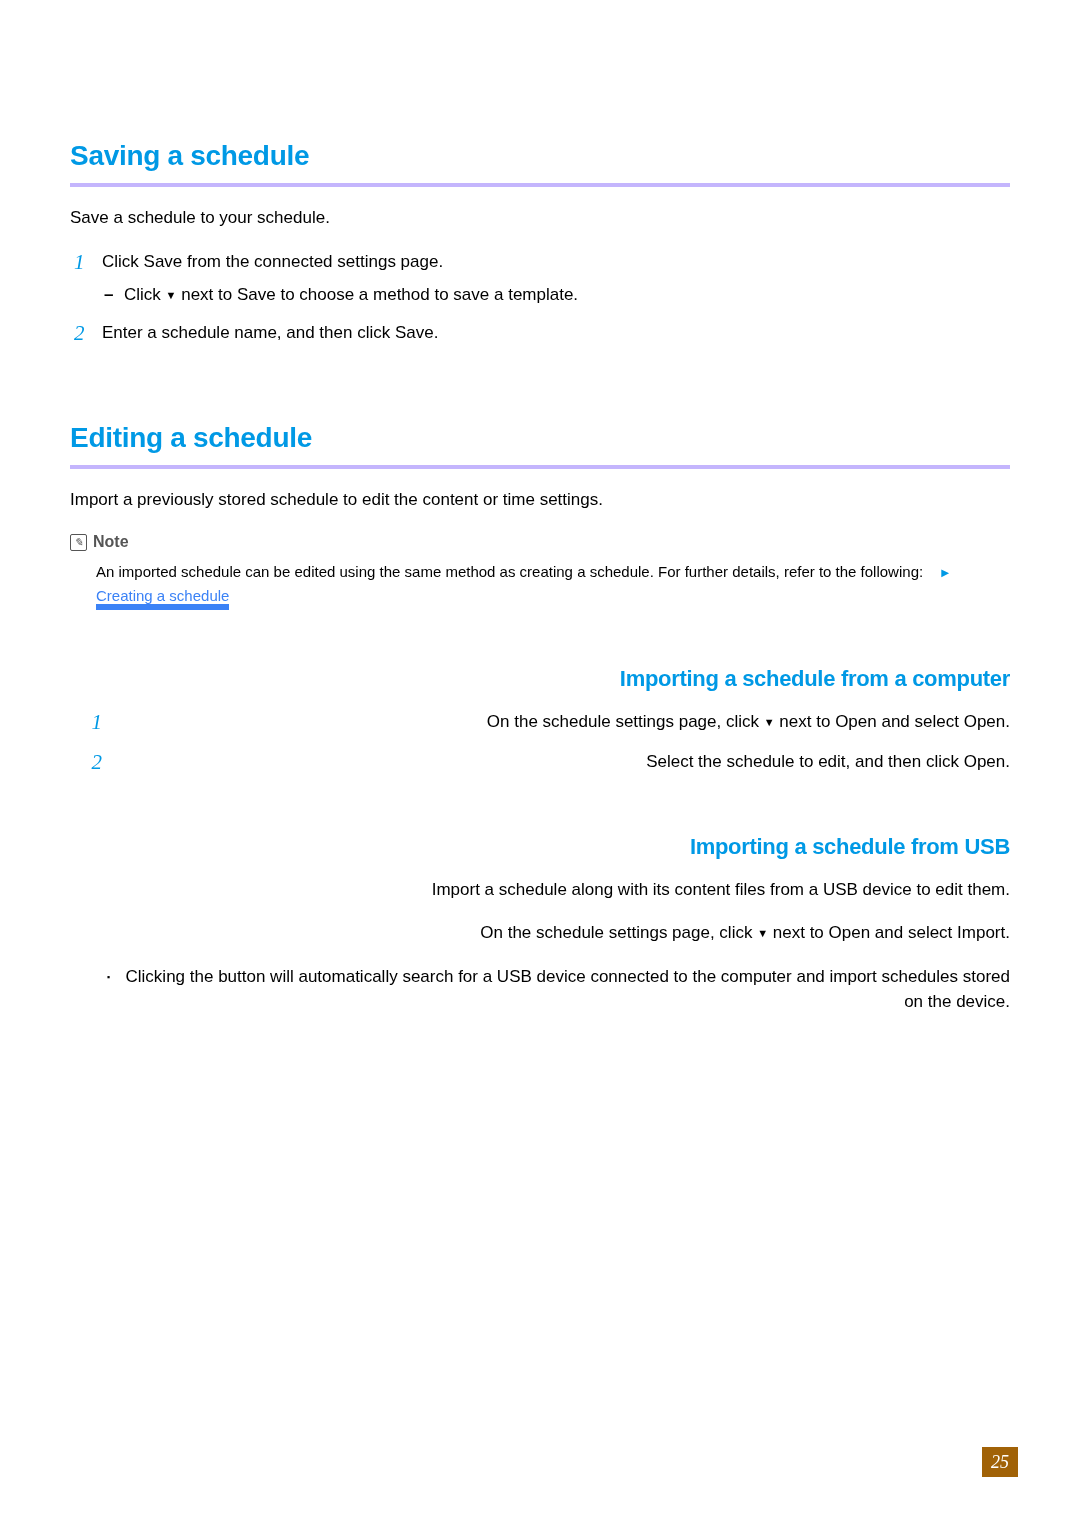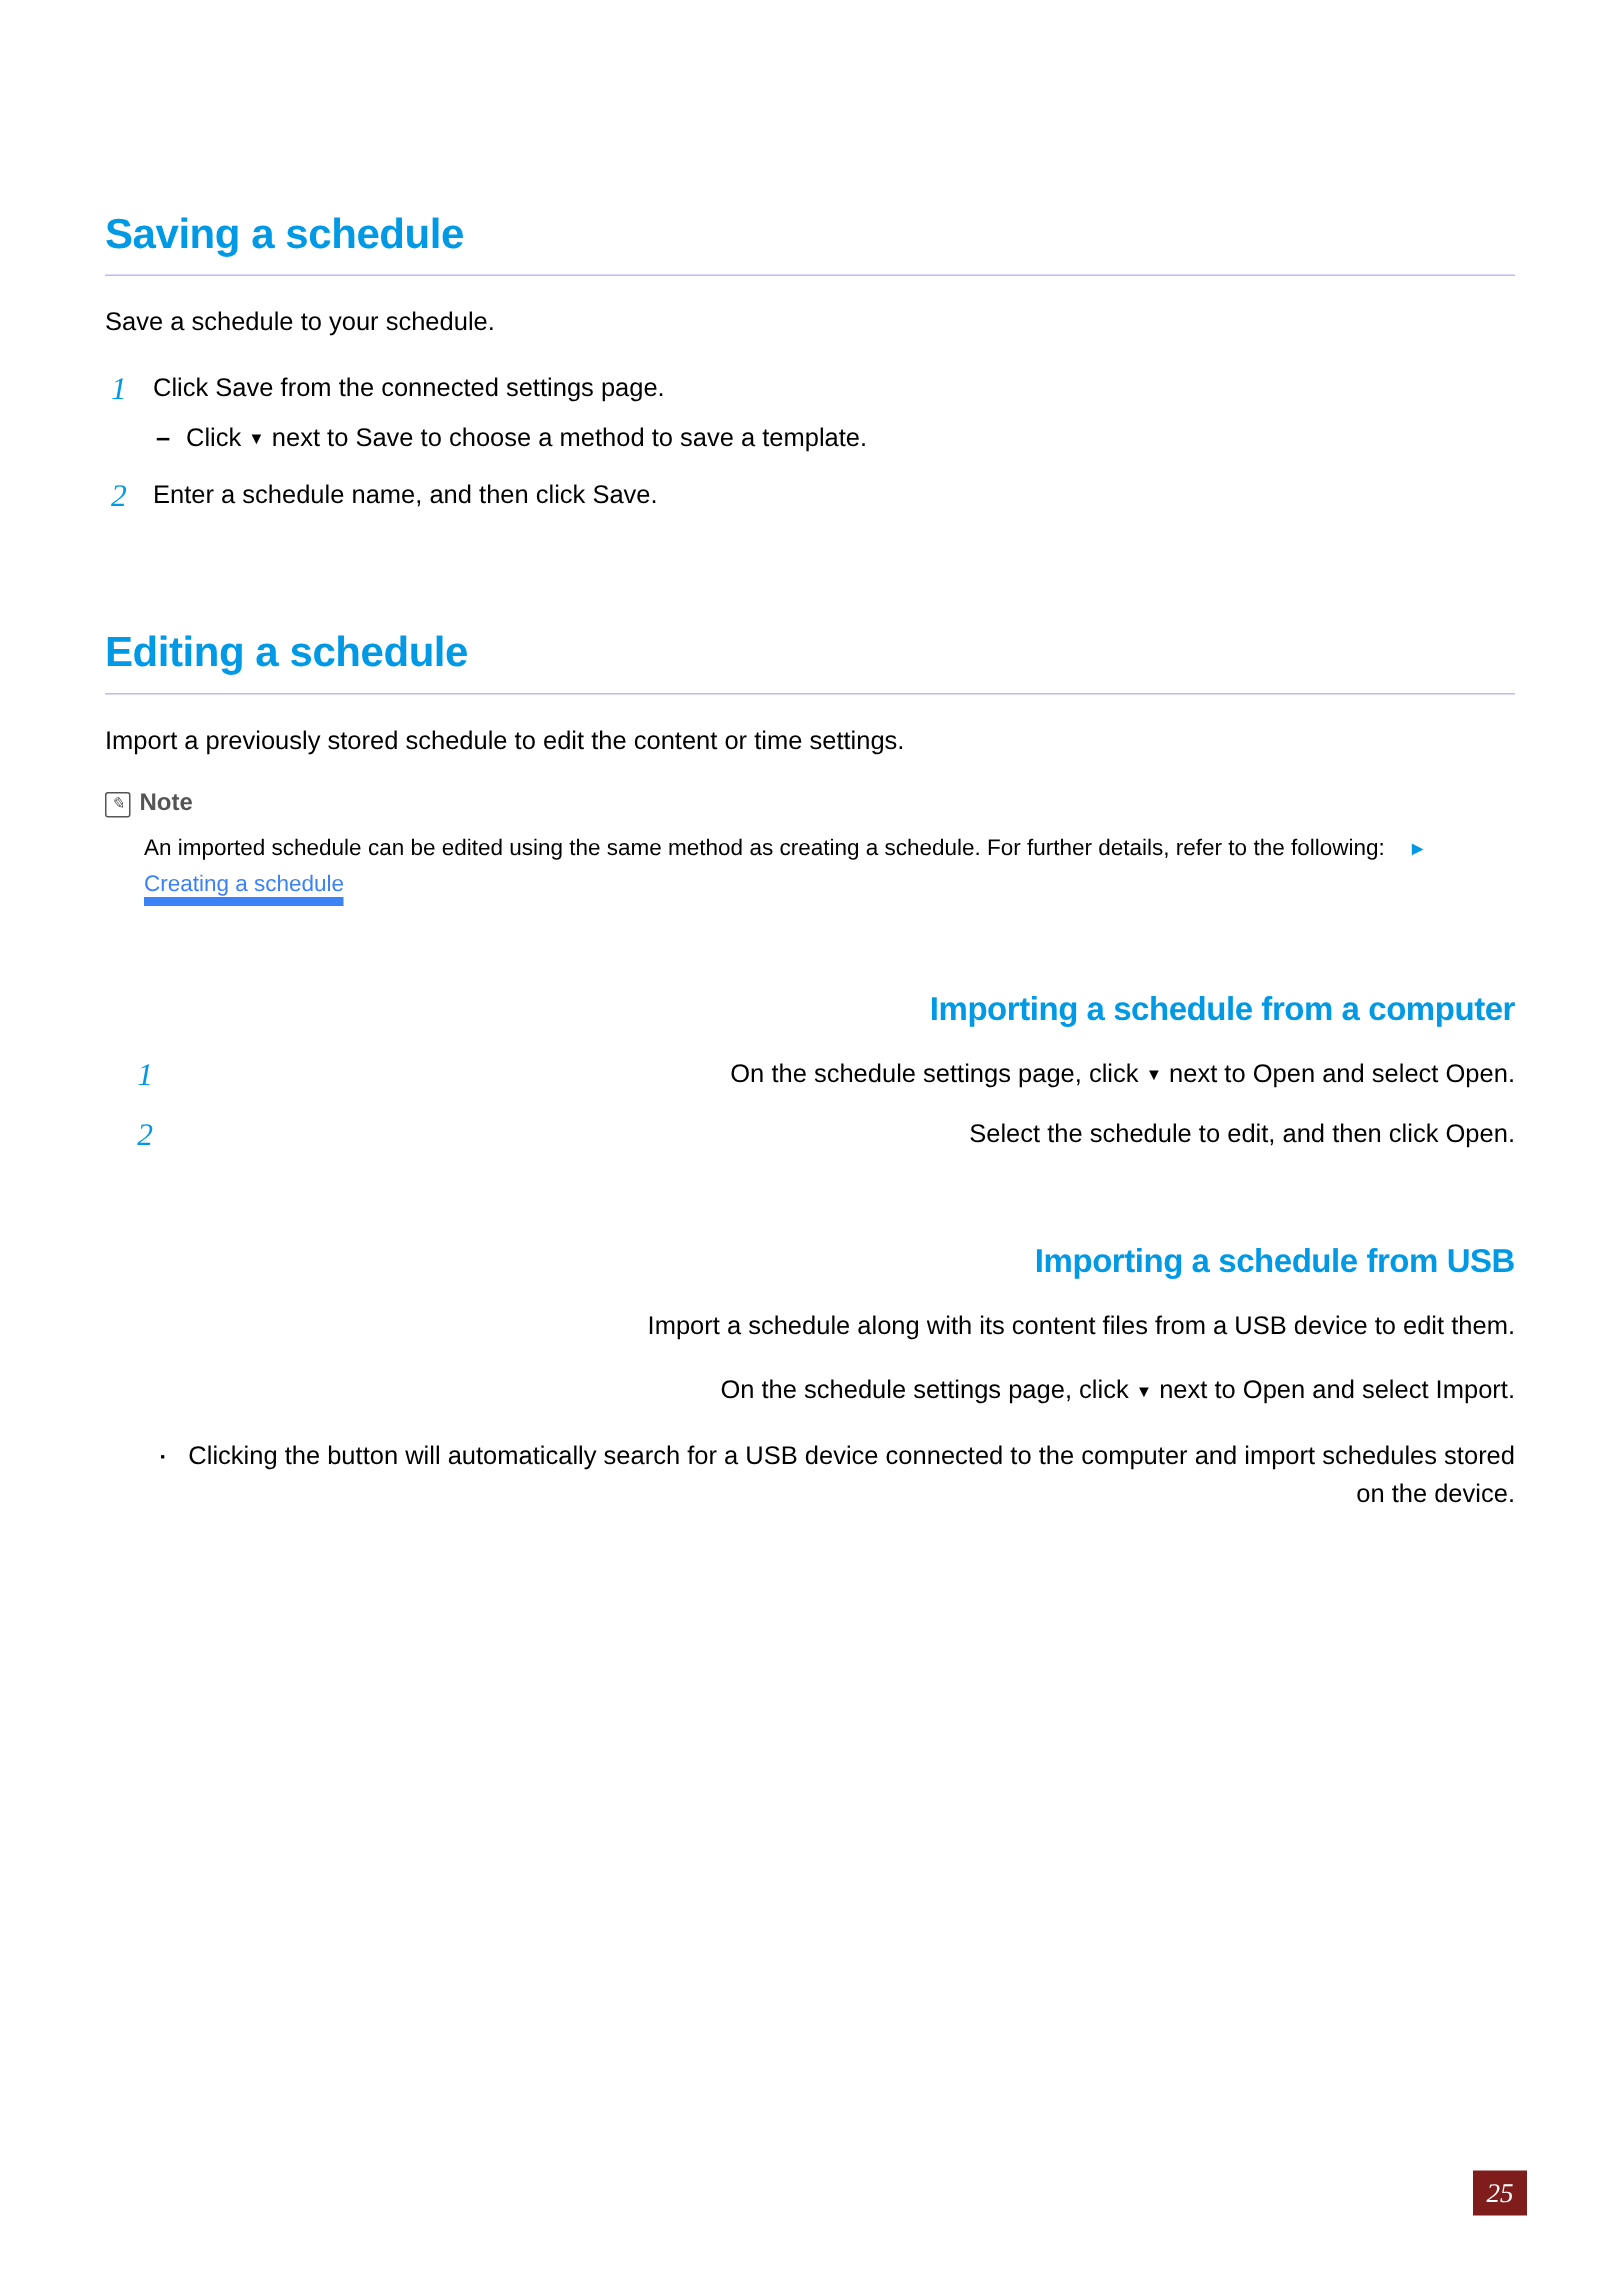--- a/index.html
+++ b/index.html
@@ -11,21 +11,21 @@
     position: relative;
     padding: 135px 70px 0 70px;
     color: #000;
     font-size: 17px;
     line-height: 1.5;
   }
   h2.blue-hdr {
     color: #0099e5;
     font-size: 28px;
     font-weight: bold;
-    border-bottom: 1px solid #c4b5fd;
+    border-bottom: 4px solid #c4b5fd;
     padding-bottom: 6px;
     margin-bottom: 18px;
     letter-spacing: -0.3px;
   }
   h3.sub-blue {
     color: #0099e5;
     font-size: 22px;
     font-weight: bold;
     margin-bottom: 14px;
     letter-spacing: -0.3px;
@@ -90,21 +90,21 @@
   .link-arrow {
     color: #0099e5;
     font-size: 13px;
     margin: 0 3px;
   }
   .tri-down { font-size: 11px; vertical-align: 1px; }
   .page-num {
     position: absolute;
     right: 62px;
     bottom: 50px;
-    background: #7f1d1d;
+    background: #a16207;
     color: #fff;
     width: 36px;
     height: 30px;
     display: flex;
     align-items: center;
     justify-content: center;
     font-family: Georgia, serif;
     font-style: italic;
     font-size: 18px;
   }

